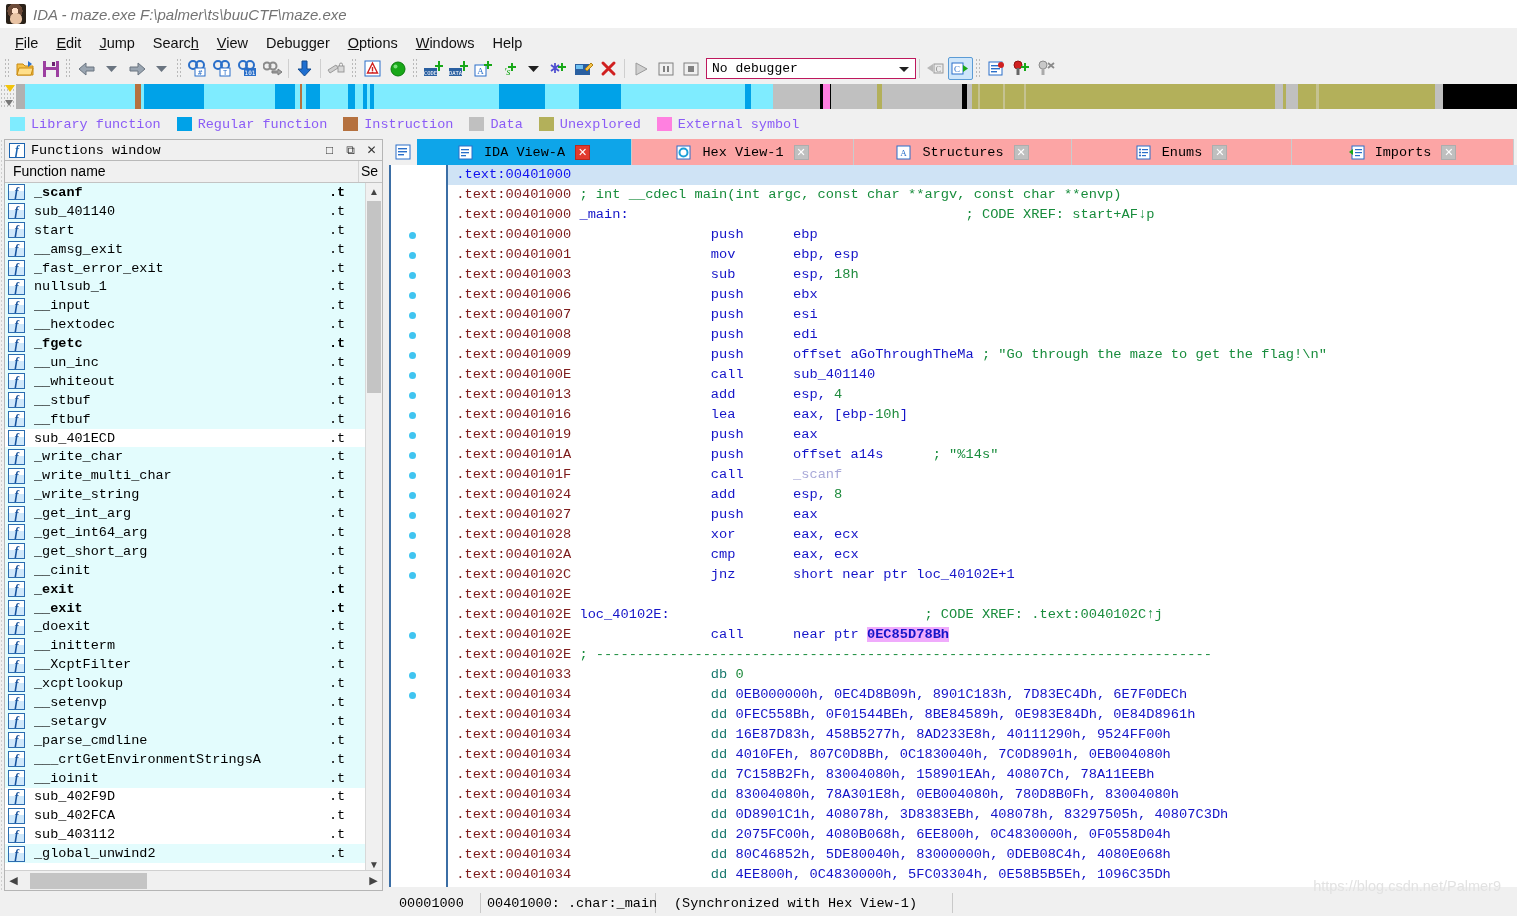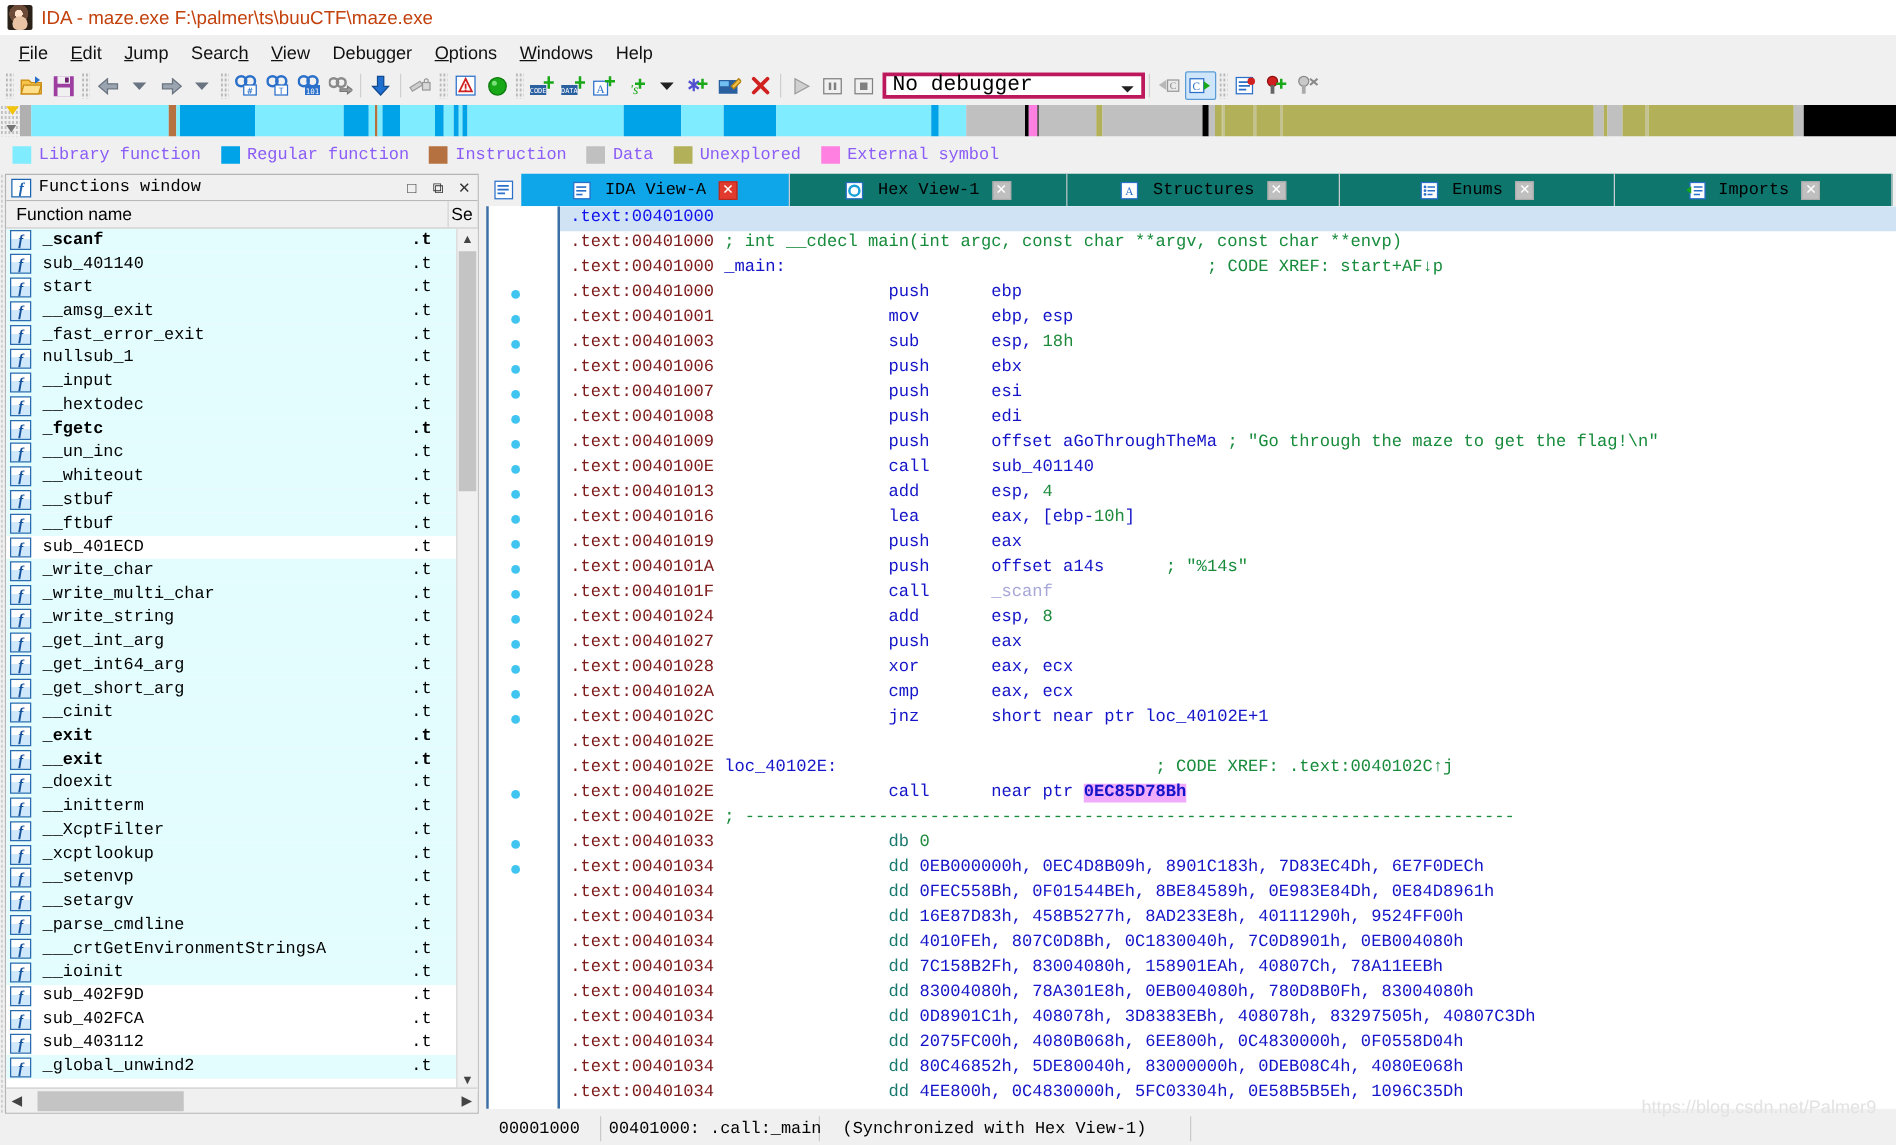--- a/index.html
+++ b/index.html
@@ -23,21 +23,21 @@
   }
   .titlebar .appicon {
     width: 20px; height: 20px; border-radius: 2px;
     background: radial-gradient(circle at 45% 35%, #ffe0c8 0 18%, #6b4a38 19% 44%, #2a2118 45% 100%);
     position: relative; overflow: hidden; flex: none;
   }
   .titlebar .appicon::after {
     content: ""; position: absolute; left: 4px; top: 9px; width: 12px; height: 11px;
     background: #e8c3a4; border-radius: 50% 50% 40% 40%;
   }
-  .titlebar .ttext { font-size: 15px; color: #c2410c; white-space: nowrap; }
+  .titlebar .ttext { font-size: 15px; color: #737373; white-space: nowrap; font-style: italic; }
 
   
   .menubar {
     position: absolute; left: 0; top: 30px; width: 1517px; height: 25px;
     display: flex; align-items: center; padding-left: 6px; background: #f0f0f0;
   }
   .menubar .mi {
     padding: 3px 9px; font-size: 14.5px; color: #111; white-space: nowrap; cursor: default;
   }
   .menubar .mi u { text-decoration: underline; }
@@ -48,23 +48,23 @@
     background: #f0f0f0; display: flex; align-items: center; padding-left: 2px;
   }
   .grip { width: 7px; height: 21px; flex: none; margin: 0 2px;
     background-image: radial-gradient(#b9b9b9 38%, transparent 40%);
     background-size: 3px 4px; }
   .tbtn { width: 25px; height: 23px; display: flex; align-items: center; justify-content: center;
           flex: none; position: relative; }
   .tbtn.act { background: #cfe6fa; border: 1px solid #5b9bd5; border-radius: 2px; }
   .sep { width: 1px; height: 19px; background: #cfcfcf; margin: 0 3px; flex: none; }
   .combo {
-    width: 210px; height: 21px; border: 3px solid #be185d; background: #fff;
+    width: 210px; height: 21px; border: 1px solid #be185d; background: #fff;
     display: flex; align-items: center; font-family: "Liberation Mono", monospace;
-    font-size: 17px; padding-left: 5px; position: relative; flex: none; margin-left: 3px;
+    font-size: 13px; padding-left: 5px; position: relative; flex: none; margin-left: 3px;
   }
   .combo .arr { position: absolute; right: 6px; top: 8px;
     width: 0; height: 0; border-left: 5px solid transparent; border-right: 5px solid transparent;
     border-top: 5px solid #202020; }
 
   
   .navband { position: absolute; left: 0; top: 84px; width: 1517px; height: 25px; display: flex; }
   .navband .seg { height: 25px; flex: none; }
   .navleft { width: 16px; height: 25px; flex: none; position: relative;
     background-image: radial-gradient(#c0c0c0 38%, transparent 40%); background-size: 3px 4px; }
@@ -119,21 +119,21 @@
   .hscrollbar .ar { width: 17px; text-align: center; font-size: 11px; color: #444; }
   .hscrollbar .track { flex: 1; height: 18px; position: relative; }
   .hscrollbar .thumb { position: absolute; left: 8px; top: 1px; width: 117px; height: 16px; background: #c4c4c4; }
 
   
   .tabbar { position: absolute; left: 389px; top: 139px; width: 1128px; height: 26px;
             display: flex; align-items: stretch; background: #f0f0f0; }
   .tabstrip { flex: 1; display: flex; align-items: stretch; }
   .tabbtn { width: 28px; display: flex; align-items: center; justify-content: center; flex: none; }
   .tab { display: flex; align-items: center; justify-content: center; gap: 10px;
-         background: #0f766e; border-right: 1px solid #c8ccce; padding: 0 8px; position: relative; }
+         background: #fca5a5; border-right: 1px solid #c8ccce; padding: 0 8px; position: relative; }
   .tab.sel { background: #0ea5e9; }
   .tab .tlabel { font-family: "Liberation Mono", monospace; font-size: 13.5px; white-space: nowrap; }
   .tab .xb { width: 15px; height: 15px; background: #bfbfbf; color: #fff; font-size: 11px;
              display: flex; align-items: center; justify-content: center; line-height: 1; flex: none;
              border: 1px solid #adadad; }
   .tab.sel .xb { background: #e23b2e; border-color: #b92a20; }
   .tico { width: 16px; height: 15px; flex: none; }
 
   
   .disasm { position: absolute; left: 389px; top: 165px; width: 1128px; height: 722px;
@@ -793,18 +793,18 @@
         <div class="gdot" style="top: 467px;"></div>
         <div class="gdot" style="top: 507px;"></div>
         <div class="gdot" style="top: 527px;"></div>
       </div>
     <div class="arrowline"></div>
     <div class="code" id="code"><div class="ln cur"><span class="addr hl"> .text:00401000 </span></div><div class="ln"><span class="addr"> .text:00401000 </span><span class="cmt">; int __cdecl main(int argc, const char **argv, const char **envp)</span></div><div class="ln"><span class="addr"> .text:00401000 </span><span class="mn">_main:</span><span>                                         </span><span class="cmt">; CODE XREF: start+AF↓p</span></div><div class="ln"><span class="addr"> .text:00401000 </span><span>                </span><span class="mn">push</span><span>      </span><span class="mn">ebp</span></div><div class="ln"><span class="addr"> .text:00401001 </span><span>                </span><span class="mn">mov</span><span>       </span><span class="mn">ebp, esp</span></div><div class="ln"><span class="addr"> .text:00401003 </span><span>                </span><span class="mn">sub</span><span>       </span><span class="mn">esp, </span><span class="num">18h</span></div><div class="ln"><span class="addr"> .text:00401006 </span><span>                </span><span class="mn">push</span><span>      </span><span class="mn">ebx</span></div><div class="ln"><span class="addr"> .text:00401007 </span><span>                </span><span class="mn">push</span><span>      </span><span class="mn">esi</span></div><div class="ln"><span class="addr"> .text:00401008 </span><span>                </span><span class="mn">push</span><span>      </span><span class="mn">edi</span></div><div class="ln"><span class="addr"> .text:00401009 </span><span>                </span><span class="mn">push</span><span>      </span><span class="mn">offset aGoThroughTheMa</span><span> </span><span class="cmt">; "Go through the maze to get the flag!\n"</span></div><div class="ln"><span class="addr"> .text:0040100E </span><span>                </span><span class="mn">call</span><span>      </span><span class="mn">sub_401140</span></div><div class="ln"><span class="addr"> .text:00401013 </span><span>                </span><span class="mn">add</span><span>       </span><span class="mn">esp, </span><span class="num">4</span></div><div class="ln"><span class="addr"> .text:00401016 </span><span>                </span><span class="mn">lea</span><span>       </span><span class="mn">eax, [ebp-</span><span class="num">10h</span><span class="mn">]</span></div><div class="ln"><span class="addr"> .text:00401019 </span><span>                </span><span class="mn">push</span><span>      </span><span class="mn">eax</span></div><div class="ln"><span class="addr"> .text:0040101A </span><span>                </span><span class="mn">push</span><span>      </span><span class="mn">offset a14s</span><span>      </span><span class="cmt">; "%14s"</span></div><div class="ln"><span class="addr"> .text:0040101F </span><span>                </span><span class="mn">call</span><span>      </span><span class="lib">_scanf</span></div><div class="ln"><span class="addr"> .text:00401024 </span><span>                </span><span class="mn">add</span><span>       </span><span class="mn">esp, </span><span class="num">8</span></div><div class="ln"><span class="addr"> .text:00401027 </span><span>                </span><span class="mn">push</span><span>      </span><span class="mn">eax</span></div><div class="ln"><span class="addr"> .text:00401028 </span><span>                </span><span class="mn">xor</span><span>       </span><span class="mn">eax, ecx</span></div><div class="ln"><span class="addr"> .text:0040102A </span><span>                </span><span class="mn">cmp</span><span>       </span><span class="mn">eax, ecx</span></div><div class="ln"><span class="addr"> .text:0040102C </span><span>                </span><span class="mn">jnz</span><span>       </span><span class="mn">short near ptr loc_40102E+1</span></div><div class="ln"><span class="addr"> .text:0040102E </span></div><div class="ln"><span class="addr"> .text:0040102E </span><span class="mn">loc_40102E:</span><span>                               </span><span class="cmt">; CODE XREF: .text:0040102C↑j</span></div><div class="ln"><span class="addr"> .text:0040102E </span><span>                </span><span class="mn">call</span><span>      </span><span class="mn">near ptr </span><span class="mark">0EC85D78Bh</span></div><div class="ln"><span class="addr"> .text:0040102E </span><span class="dash">; ---------------------------------------------------------------------------</span></div><div class="ln"><span class="addr"> .text:00401033 </span><span>                </span><span class="dat">db </span><span class="num">0</span></div><div class="ln"><span class="addr"> .text:00401034 </span><span>                </span><span class="dat">dd </span><span class="hx">0EB000000h, 0EC4D8B09h, 8901C183h, 7D83EC4Dh, 6E7F0DECh</span></div><div class="ln"><span class="addr"> .text:00401034 </span><span>                </span><span class="dat">dd </span><span class="hx">0FEC558Bh, 0F01544BEh, 8BE84589h, 0E983E84Dh, 0E84D8961h</span></div><div class="ln"><span class="addr"> .text:00401034 </span><span>                </span><span class="dat">dd </span><span class="hx">16E87D83h, 458B5277h, 8AD233E8h, 40111290h, 9524FF00h</span></div><div class="ln"><span class="addr"> .text:00401034 </span><span>                </span><span class="dat">dd </span><span class="hx">4010FEh, 807C0D8Bh, 0C1830040h, 7C0D8901h, 0EB004080h</span></div><div class="ln"><span class="addr"> .text:00401034 </span><span>                </span><span class="dat">dd </span><span class="hx">7C158B2Fh, 83004080h, 158901EAh, 40807Ch, 78A11EEBh</span></div><div class="ln"><span class="addr"> .text:00401034 </span><span>                </span><span class="dat">dd </span><span class="hx">83004080h, 78A301E8h, 0EB004080h, 780D8B0Fh, 83004080h</span></div><div class="ln"><span class="addr"> .text:00401034 </span><span>                </span><span class="dat">dd </span><span class="hx">0D8901C1h, 408078h, 3D8383EBh, 408078h, 83297505h, 40807C3Dh</span></div><div class="ln"><span class="addr"> .text:00401034 </span><span>                </span><span class="dat">dd </span><span class="hx">2075FC00h, 4080B068h, 6EE800h, 0C4830000h, 0F0558D04h</span></div><div class="ln"><span class="addr"> .text:00401034 </span><span>                </span><span class="dat">dd </span><span class="hx">80C46852h, 5DE80040h, 83000000h, 0DEB08C4h, 4080E068h</span></div><div class="ln"><span class="addr"> .text:00401034 </span><span>                </span><span class="dat">dd </span><span class="hx">4EE800h, 0C4830000h, 5FC03304h, 0E58B5B5Eh, 1096C35Dh</span></div></div>
   </div>
 
   <div class="statusbar">
     <div class="sfield" style="left:4px;width:88px">00001000</div>
-    <div class="sfield" style="left:92px;width:175px">00401000: .call:_main</div>
+    <div class="sfield" style="left:92px;width:175px">00401000: .char:_main</div>
     <div class="sfield" style="left:279px;width:285px">(Synchronized with Hex View-1)</div>
   </div>
 
   <div class="watermark">https://blog.csdn.net/Palmer9</div>
 </div>
 
 </body></html>

